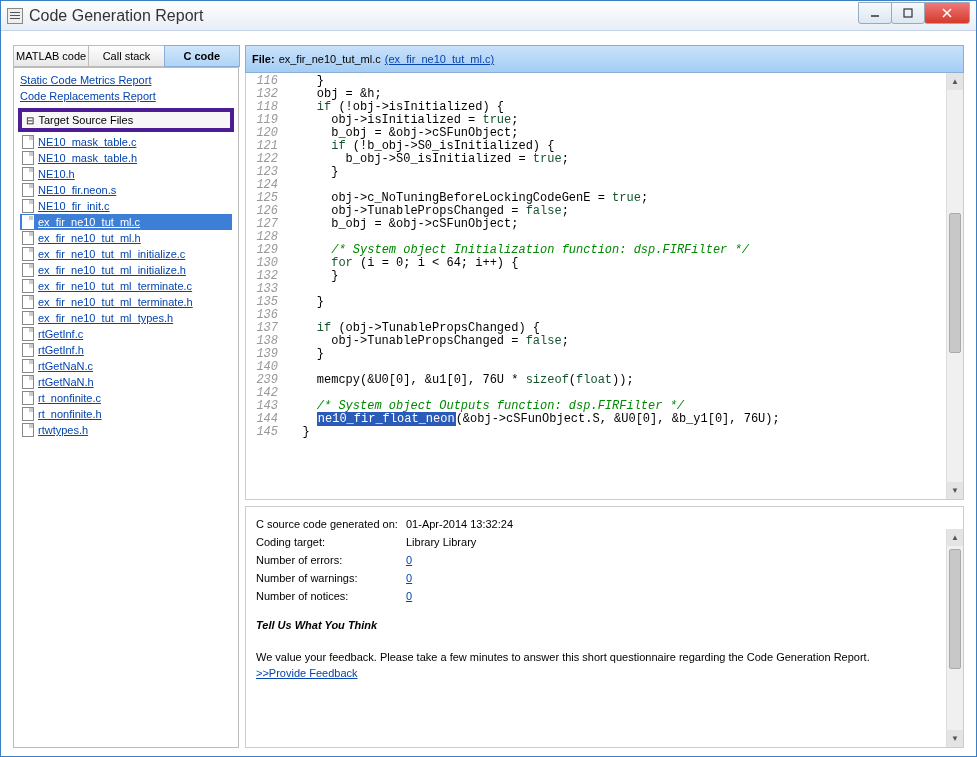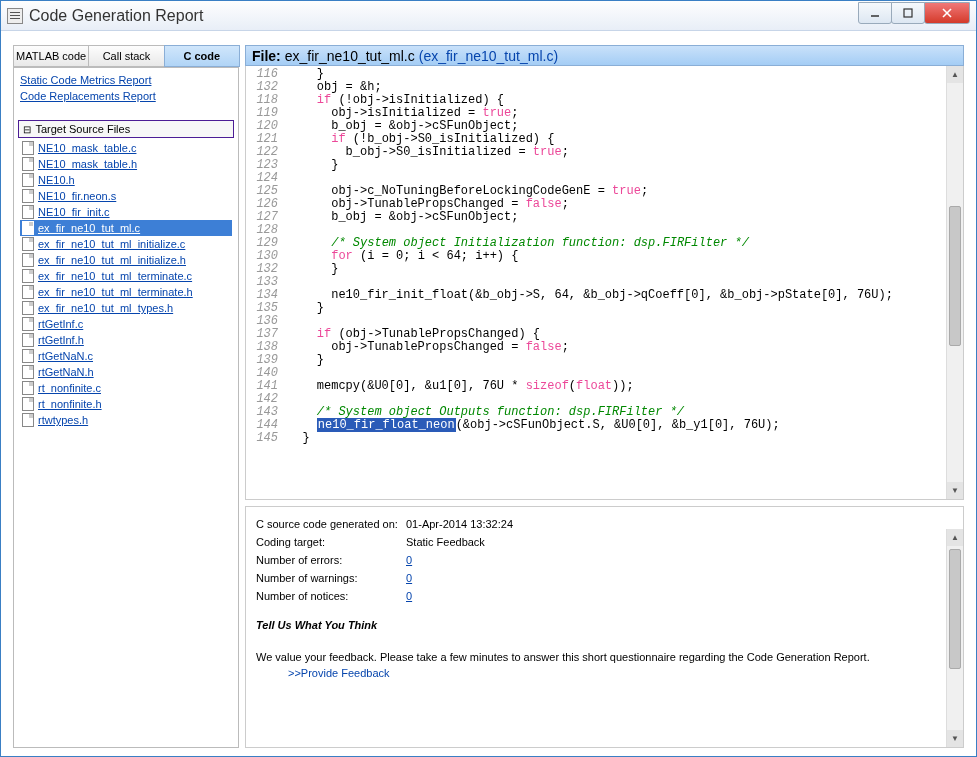--- a/index.html
+++ b/index.html
@@ -18,63 +18,63 @@
 .content { position: absolute; top: 30px; left: 0; right: 0; bottom: 0; padding: 14px 12px 8px 12px; }
 .inner { width: 100%; height: 100%; display: flex; gap: 6px; }
 
 .sidebar { width: 226px; flex-shrink: 0; display: flex; flex-direction: column; }
 .tabs { display: flex; height: 22px; }
 .tab { flex: 1; text-align: center; line-height: 21px; font-size: 11px; border: 1px solid #bbb; background: linear-gradient(#fdfdfd,#e8e8e8); margin-right: -1px; cursor: default; }
 .tab.active { background: linear-gradient(#d0e6fb,#b0d4f6); border-color: #8aaed6; font-weight: bold; }
 
 .sidepanel { border: 1px solid #bbb; background: #fff; flex: 1; padding: 4px 6px; overflow: auto; }
 .sidelink { color: #0645ad; text-decoration: underline; font-size: 11px; padding: 2px 0; display: block; cursor: pointer; }
-.section-head { border: 1px solid #4c1d95; background: #f7f7f7; padding: 2px 4px; margin: 16px -2px 2px -2px; font-size: 11px; display: flex; align-items: center; gap: 4px; }
+.section-head { border: 4px solid #4c1d95; background: #f7f7f7; padding: 2px 4px; margin: 4px -2px 2px -2px; font-size: 11px; display: flex; align-items: center; gap: 4px; }
 .section-head::before { content: "⊟"; font-size: 10px; }
 .filelist { }
 .fileitem { display: flex; align-items: center; gap: 4px; padding: 1px 2px; cursor: pointer; }
 .fileitem .fi { width: 12px; height: 14px; border: 1px solid #888; background: #fff; position: relative; flex-shrink: 0; }
 .fileitem .fi::after { content:""; position:absolute; top:0; right:0; width:4px; height:4px; background:#ccc; }
 .fileitem a { color: #0645ad; text-decoration: underline; font-size: 11px; white-space: nowrap; }
 .fileitem.selected { background: #3d7fd6; }
 .fileitem.selected a { color: #fff; }
 .fileitem.selected .fi { border-color: #fff; }
 
 .main { flex: 1; display: flex; flex-direction: column; min-width: 0; }
-.filebar { height: 21px; background: linear-gradient(#c9e1fa,#a4cdf5); border: 1px solid #8aaed6; display: flex; align-items: center; padding: 0 6px; font-size: 14px; }
+.filebar { height: 28px; background: linear-gradient(#c9e1fa,#a4cdf5); border: 1px solid #8aaed6; display: flex; align-items: center; padding: 0 6px; font-size: 11px; }
 .filebar .lbl { font-weight: bold; margin-right: 4px; }
-.filebar .link { color: #0645ad; margin-left: 4px; cursor: pointer; }
+.filebar .link { color: #0645ad; text-decoration: underline; margin-left: 4px; cursor: pointer; }
 
 .codewrap { flex: 1; border: 1px solid #ccc; border-top: none; background: #fff; position: relative; overflow: hidden; }
 .codelines { overflow: auto; height: 100%; font-family: "Courier New", monospace; font-size: 12px; line-height: 13px; padding: 2px 0; }
 .codeline { display: flex; white-space: pre; }
 .ln { width: 42px; text-align: right; color: #999; font-style: italic; padding-right: 10px; flex-shrink: 0; user-select: none; }
 .cc { flex: 1; }
-.kw { color: #ec4899; }
+.kw { color: #14532d; }
 .cm { color: #008800; font-style: italic; }
 .hlsel { background: #2a5bb8; color: #fff; padding: 0 1px; }
 
 .vscroll { position: absolute; right: 0; top: 0; bottom: 0; width: 17px; background: #f0f0f0; border-left: 1px solid #ddd; }
 .vscroll .up, .vscroll .dn { height: 17px; background: #e4e4e4; display:flex; align-items:center; justify-content:center; font-size:8px; color:#555; }
 .vscroll .dn { position:absolute; bottom:0; left:0; right:0; }
 .vscroll .thumb { position:absolute; left:2px; right:2px; background:#c8c8c8; border:1px solid #aaa; border-radius:2px; }
 
 .bottom { height: 242px; border: 1px solid #ccc; margin-top: 6px; display: flex; flex-direction: column; background: #fff; }
 .btabs { display: flex; height: 22px; border-bottom: 1px solid #ccc; }
 .btab { padding: 0 12px; line-height: 21px; font-size: 11px; border-right: 1px solid #ccc; background: linear-gradient(#f8f8f8,#ececec); cursor: default; }
 .btab.active { background: linear-gradient(#d0e6fb,#b0d4f6); font-weight: bold; }
 .bcontent { flex: 1; padding: 8px 10px; font-size: 11px; overflow: auto; }
 .brow { display: flex; padding: 3px 0; }
 .brow .k { width: 150px; }
 .brow .v { }
 .brow .v.link { color: #0645ad; text-decoration: underline; cursor: pointer; }
 .feedback { margin-top: 14px; }
 .feedback .h { font-weight: bold; margin-bottom: 20px; font-style: italic; }
 .feedback .t { margin-bottom: 4px; }
-.feedback .l { color: #0645ad; cursor: pointer; margin-left: 32px; }
+.feedback .l { color: #0645ad; text-decoration: underline; cursor: pointer; }
 </style>
 </head>
 <body>
 
 <div class="window">
   <div class="titlebar">
     <span class="icon"></span>
     <span class="title">Code Generation Report</span>
     <div class="winbtns">
       <div class="winbtn">
@@ -130,20 +130,24 @@
                 <span class="fi"></span>
                 <a>NE10_fir.neon.s</a>
               </div>
               <div class="fileitem">
                 <span class="fi"></span>
                 <a>NE10_fir_init.c</a>
               </div>
               <div class="fileitem selected">
                 <span class="fi"></span>
                 <a>ex_fir_ne10_tut_ml.c</a>
+              </div>
+              <div class="fileitem">
+                <span class="fi"></span>
+                <a>ex_fir_ne10_tut_ml.h</a>
               </div>
               <div class="fileitem">
                 <span class="fi"></span>
                 <a>ex_fir_ne10_tut_ml_initialize.c</a>
               </div>
               <div class="fileitem">
                 <span class="fi"></span>
                 <a>ex_fir_ne10_tut_ml_initialize.h</a>
               </div>
               <div class="fileitem">
@@ -208,28 +212,27 @@
               <div class="codeline"><span class="ln">123</span><span class="cc">      }</span></div>
               <div class="codeline"><span class="ln">124</span><span class="cc"></span></div>
               <div class="codeline"><span class="ln">125</span><span class="cc"><span>      obj-&gt;c_NoTuningBeforeLockingCodeGenE = </span><span class="kw">true</span><span>;</span></span></div>
               <div class="codeline"><span class="ln">126</span><span class="cc"><span>      obj-&gt;TunablePropsChanged = </span><span class="kw">false</span><span>;</span></span></div>
               <div class="codeline"><span class="ln">127</span><span class="cc">      b_obj = &amp;obj-&gt;cSFunObject;</span></div>
               <div class="codeline"><span class="ln">128</span><span class="cc"></span></div>
               <div class="codeline"><span class="ln">129</span><span class="cc"><span>      </span><span class="cm">/* System object Initialization function: dsp.FIRFilter */</span></span></div>
               <div class="codeline"><span class="ln">130</span><span class="cc"><span>      </span><span class="kw">for</span><span> (i = 0; i &lt; 64; i++) {</span></span></div>
               <div class="codeline"><span class="ln">132</span><span class="cc">      }</span></div>
               <div class="codeline"><span class="ln">133</span><span class="cc"></span></div>
-              <div class="codeline"><span class="ln">134</span><span class="cc">      ne10_fir_init_float(&amp;b_obj-&gt;S, 64, &amp;b_obj-&gt;qCoeff[0], &amp;b_obj-&gt;pState[0], 76U);</span></div>
               <div class="codeline"><span class="ln">135</span><span class="cc">    }</span></div>
               <div class="codeline"><span class="ln">136</span><span class="cc"></span></div>
               <div class="codeline"><span class="ln">137</span><span class="cc"><span>    </span><span class="kw">if</span><span> (obj-&gt;TunablePropsChanged) {</span></span></div>
               <div class="codeline"><span class="ln">138</span><span class="cc"><span>      obj-&gt;TunablePropsChanged = </span><span class="kw">false</span><span>;</span></span></div>
               <div class="codeline"><span class="ln">139</span><span class="cc">    }</span></div>
               <div class="codeline"><span class="ln">140</span><span class="cc"></span></div>
-              <div class="codeline"><span class="ln">141</span><span class="cc"><span>    memcpy(&amp;U0[0], &amp;u1[0], 76U * </span><span class="kw">sizeof</span><span>(</span><span class="kw">float</span><span>));</span></span></div>
+              <div class="codeline"><span class="ln">239</span><span class="cc"><span>    memcpy(&amp;U0[0], &amp;u1[0], 76U * </span><span class="kw">sizeof</span><span>(</span><span class="kw">float</span><span>));</span></span></div>
               <div class="codeline"><span class="ln">142</span><span class="cc"></span></div>
               <div class="codeline"><span class="ln">143</span><span class="cc"><span>    </span><span class="cm">/* System object Outputs function: dsp.FIRFilter */</span></span></div>
               <div class="codeline"><span class="ln">144</span><span class="cc"><span>    </span><span class="hlsel">ne10_fir_float_neon</span><span>(&amp;obj-&gt;cSFunObject.S, &amp;U0[0], &amp;b_y1[0], 76U);</span></span></div>
               <div class="codeline"><span class="ln">145</span><span class="cc">  }</span></div>
             </div>
           <div class="vscroll">
             <div class="up">▲</div>
             <div class="thumb" style="top:140px; height:140px;"></div>
             <div class="dn">▼</div>
           </div>
@@ -237,21 +240,21 @@
 
         <div class="bottom" style="position:relative;">
           <div class="bcontent">
             <div id="brows">
                 <div class="brow">
                   <span class="k">C source code generated on:</span>
                   <span class="v">01-Apr-2014 13:32:24</span>
                 </div>
                 <div class="brow">
                   <span class="k">Coding target:</span>
-                  <span class="v">Static Feedback</span>
+                  <span class="v">Library Library</span>
                 </div>
                 <div class="brow">
                   <span class="k">Number of errors:</span>
                   <span class="v link">0</span>
                 </div>
                 <div class="brow">
                   <span class="k">Number of warnings:</span>
                   <span class="v link">0</span>
                 </div>
                 <div class="brow">

